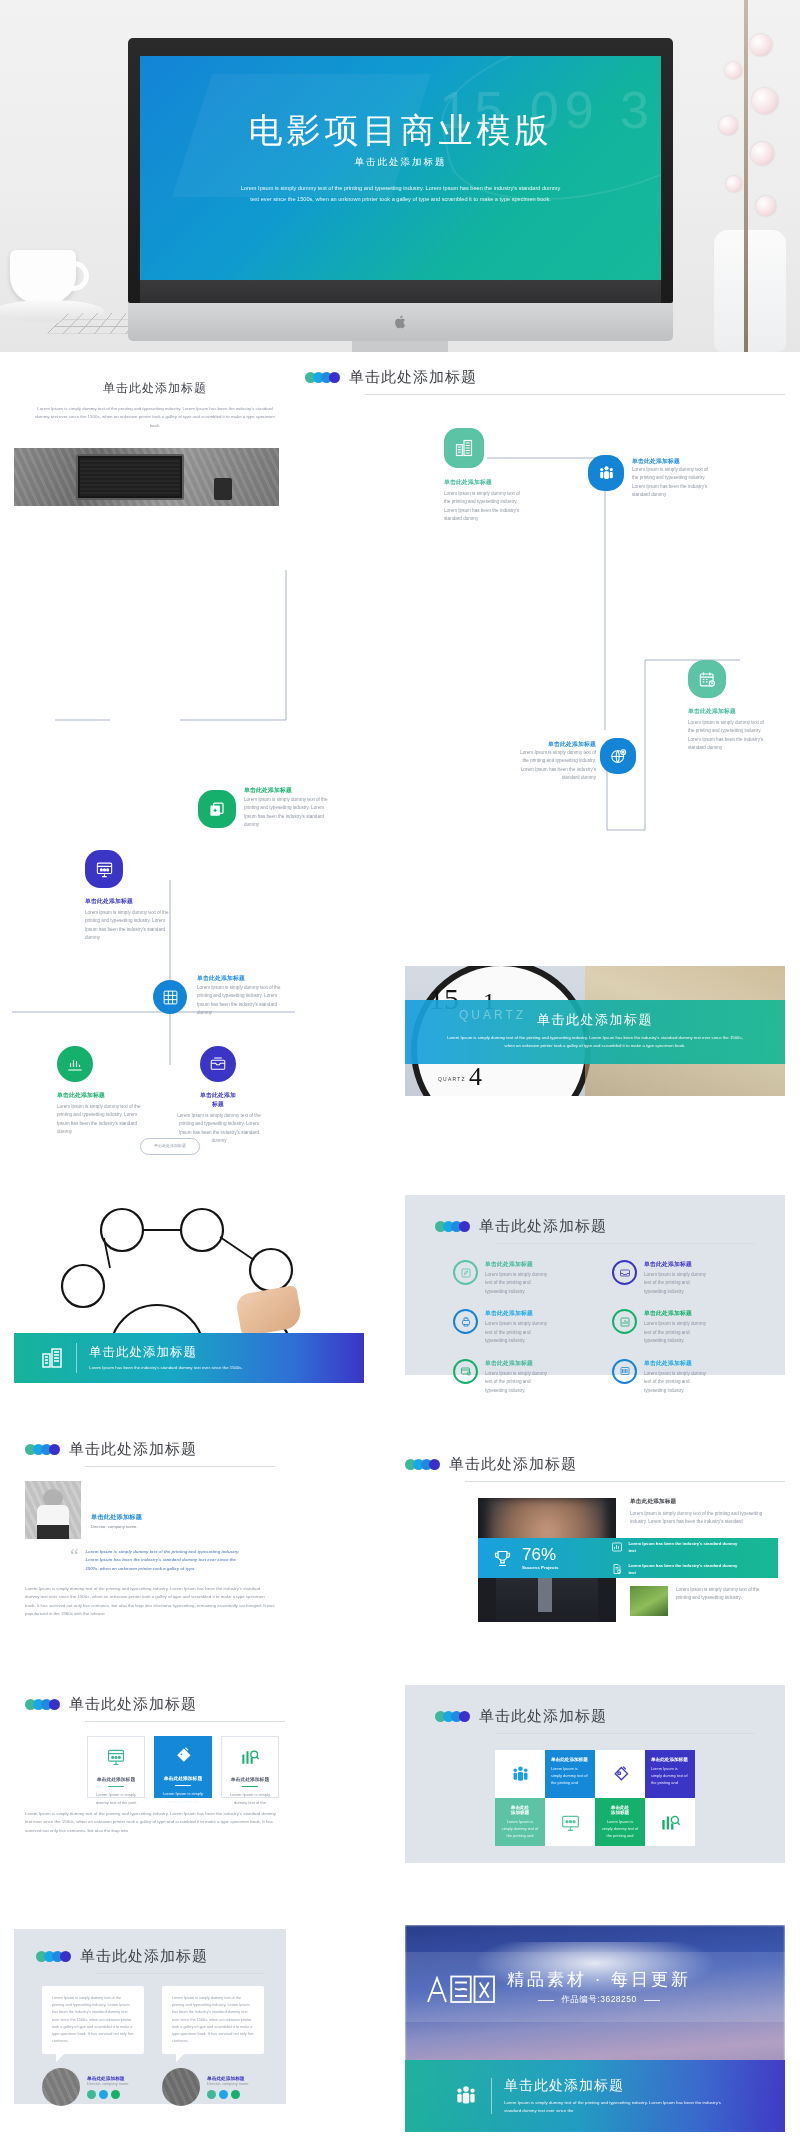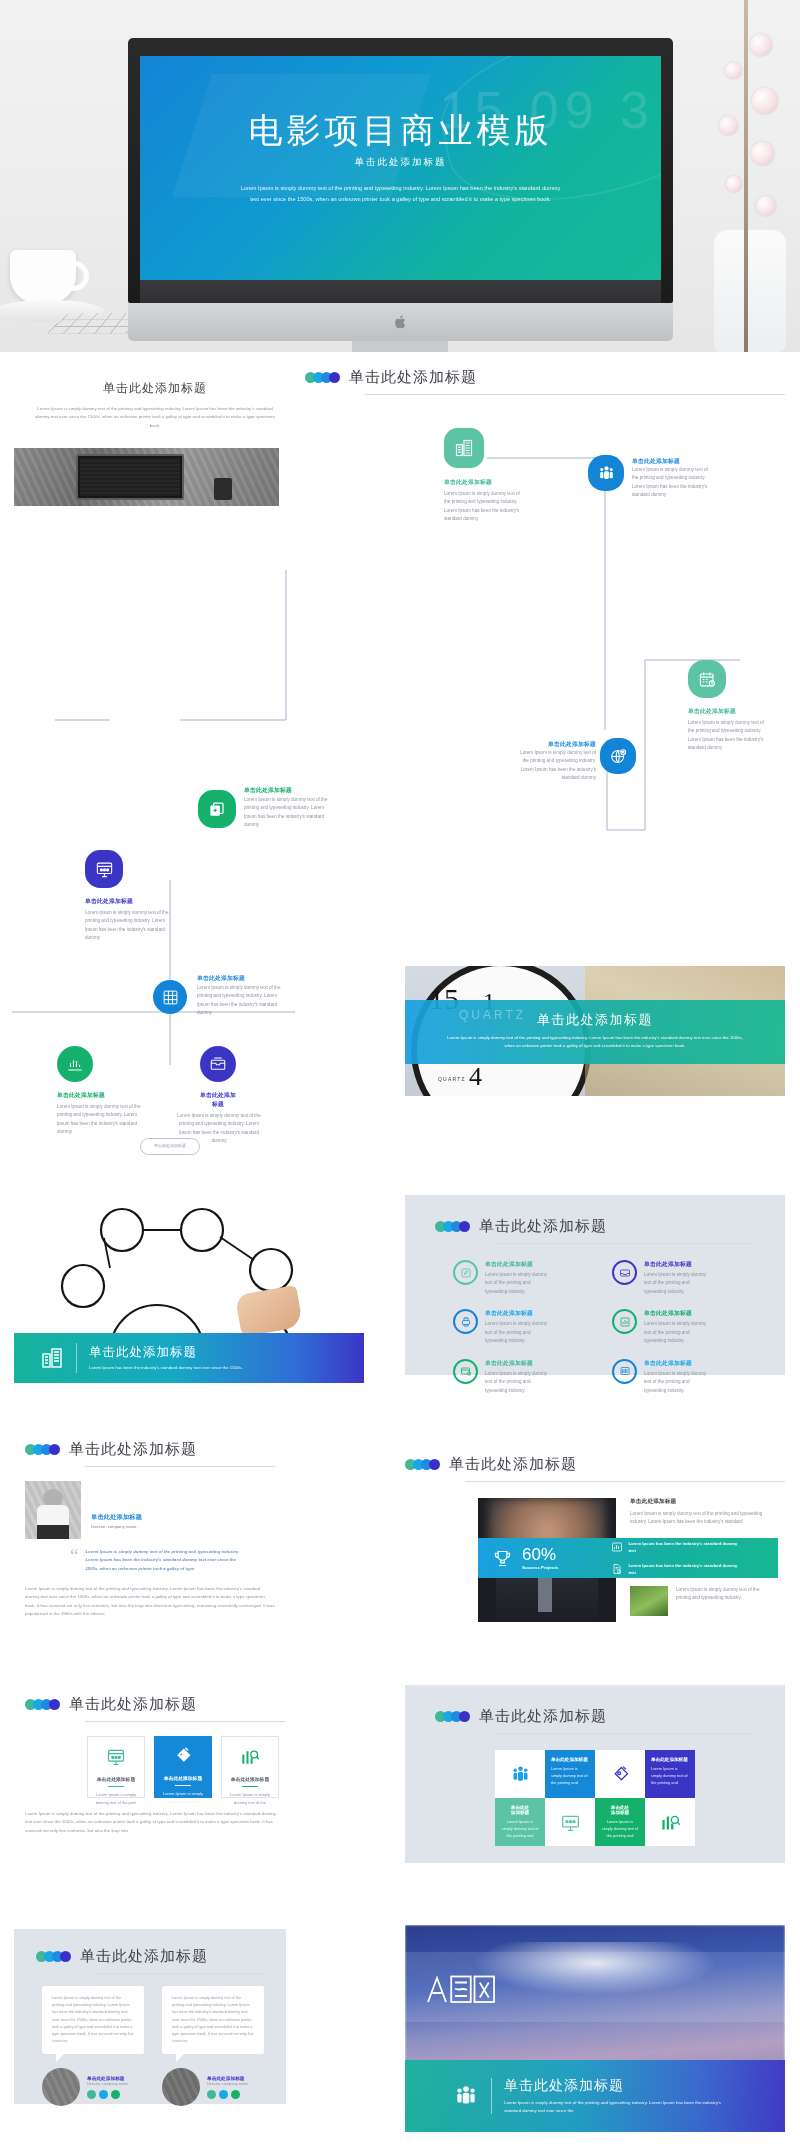--- a/index.html
+++ b/index.html
@@ -479,21 +479,21 @@
   </div>
 
   <div style="position:absolute;left:478px;top:1538px;width:300px;height:40px;background:linear-gradient(90deg,#1aa0e0 0%,#16b09f 65%,#18b894 100%);">
     <div style="display:flex;align-items:center;height:100%;padding-left:14px;gap:9px;">
       <svg width="21" height="21" viewBox="0 0 24 24" fill="none" stroke="#fff" stroke-width="1.4">
         <path d="M7 4h10v5a5 5 0 0 1-10 0V4z"></path>
           <path d="M7 6H4v2a3 3 0 0 0 3 3M17 6h3v2a3 3 0 0 1-3 3"></path>
         <path d="M10 14v3h4v-3M8 20h8"></path>
       </svg>
       <div>
-        <div style="font-size:17px;color:#fff;line-height:1;">60%</div>
+        <div style="font-size:17px;color:#fff;line-height:1;">76%</div>
         <div style="font-size:4.4px;color:#fff;font-weight:bold;margin-top:2px;">Success Projects</div>
       </div>
       <div style="margin-left:44px;display:flex;flex-direction:column;gap:7px;">
         <div style="display:flex;align-items:center;gap:5px;">
           <svg width="12" height="12" viewBox="0 0 24 24" fill="none" stroke="#fff" stroke-width="1.5">
               <rect x="3" y="4" width="18" height="16" rx="1.4"></rect>
               <path d="M7 16v-4M11 16V8M15 16v-6"></path>
             </svg>
           <div style="font-size:4.2px;color:#fff;font-weight:bold;line-height:1.7;width:110px;">Lorem Ipsum has been the industry's standard dummy text</div>
         </div>
@@ -696,20 +696,28 @@
 
     <div style="position:absolute;left:0;top:27px;width:380px;height:70px;background:rgba(255,255,255,.13);">
       <div style="display:flex;align-items:center;height:100%;padding-left:20px;gap:10px;">
         <svg width="72" height="40" viewBox="0 0 96 52" fill="none" stroke="#fff" stroke-width="2.4">
           <path d="M4 46 L16 14 L28 46 M10 34h12"></path>
           <rect x="35" y="12" width="26" height="34"></rect>
             <path d="M40 20h16M40 28c6 4 10-2 16 2M40 38h16"></path>
           <rect x="66" y="12" width="26" height="34"></rect>
             <path d="M73 20l12 20M85 20L73 40"></path>
         </svg>
+        <div>
+          <div style="font-size:17px;color:#fff;letter-spacing:3px;">精品素材 · 每日更新</div>
+          <div style="display:flex;align-items:center;gap:7px;justify-content:center;margin-top:3px;">
+            <span style="width:16px;height:1px;background:rgba(255,255,255,.85);"></span>
+            <span style="font-size:8.5px;color:#fff;letter-spacing:.5px;">作品编号:3628250</span>
+            <span style="width:16px;height:1px;background:rgba(255,255,255,.85);"></span>
+          </div>
+        </div>
       </div>
     </div>
 
     <div style="position:absolute;left:0;bottom:0;width:380px;height:72px;background:linear-gradient(90deg,#16b39b 0%,#1b9fc4 45%,#3566cf 78%,#3b35c6 100%);opacity:.93;">
       <div style="display:flex;align-items:center;height:100%;padding-left:48px;gap:12px;">
         <svg width="26" height="26" viewBox="0 0 24 24" fill="#fff">
           <circle cx="6" cy="7" r="2"></circle>
             <rect x="4" y="10" width="4" height="8" rx="1.4"></rect>
           <circle cx="12" cy="5.5" r="2.6"></circle>
             <rect x="9" y="9" width="6" height="10" rx="1.8"></rect>

